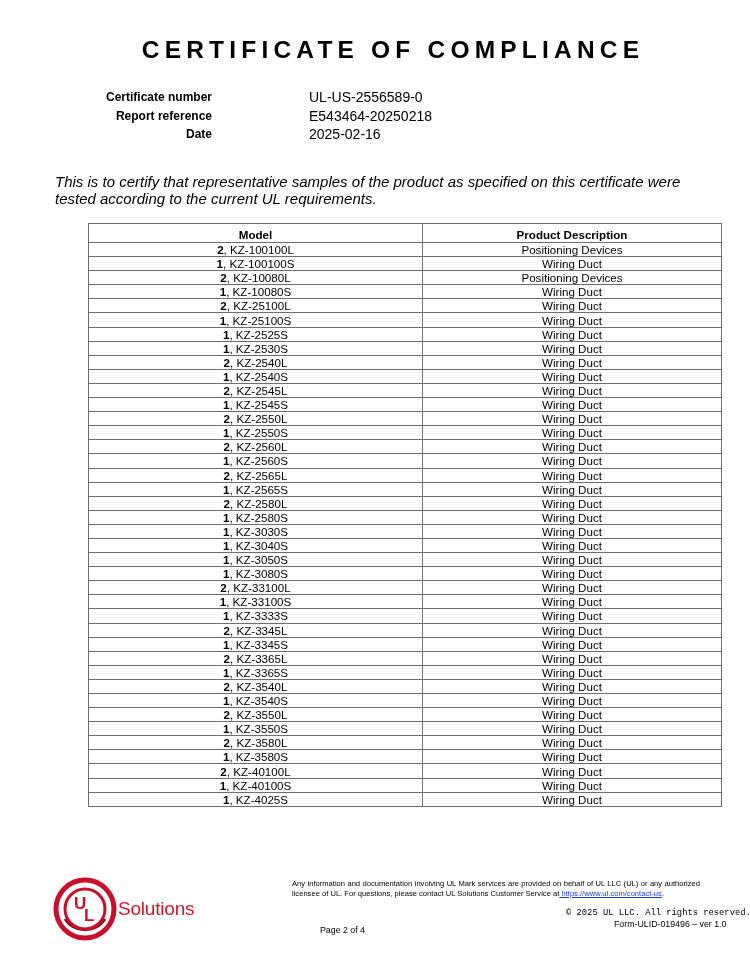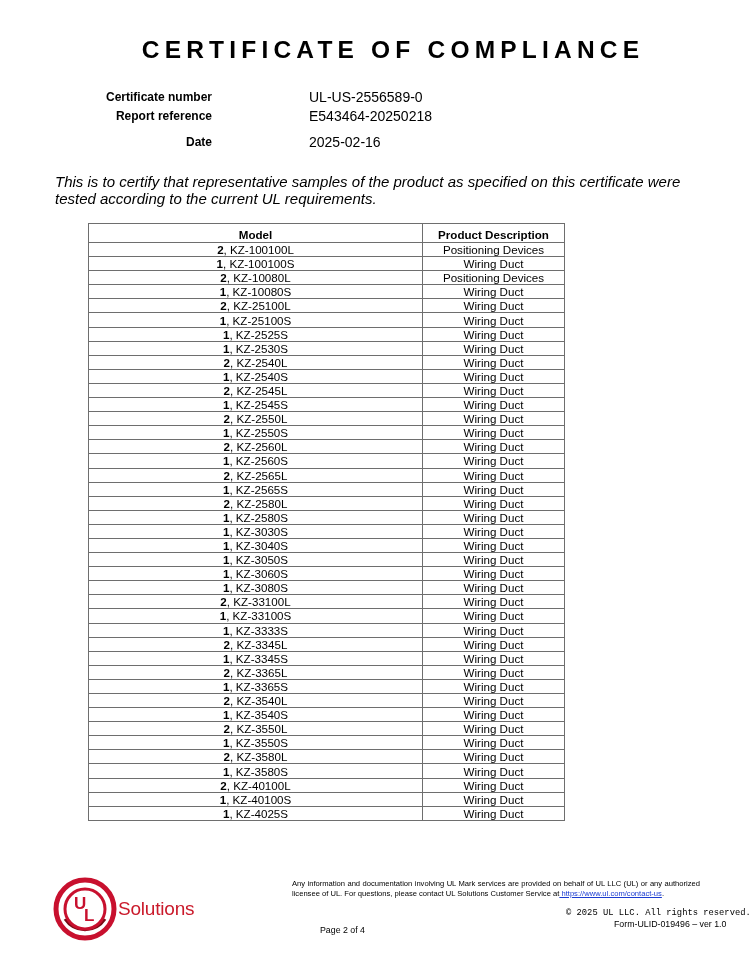--- a/index.html
+++ b/index.html
@@ -21,21 +21,21 @@
       line-height: 16px; top: 1px; white-space: nowrap;
     }
     .meta-value {
       position: absolute; left: 309px; font-size: 14px; line-height: 18px; white-space: nowrap;
     }
     .intro {
       position: absolute; left: 55px; top: 173px; width: 650px;
       font-size: 15px; line-height: 17px; font-style: italic;
     }
     table.models {
-      position: absolute; left: 88px; top: 223px; width: 477px;
+      position: absolute; left: 88px; top: 223px; width: 634px;
       border-collapse: collapse; font-size: 11.6px;
     }
     table.models th, table.models td {
       border: 1.5px solid #6e6e6e; padding: 0; text-align: center;
       line-height: 13px; height: 13.1px; white-space: nowrap;
     }
     table.models th { font-weight: bold; height: 15px; padding-top: 3px; line-height: 14px; }
     table.models th.col-model, table.models td.col-model { width: 333px; }
     .qty { font-weight: bold; }
     .logo {
@@ -67,21 +67,21 @@
 
 <div class="meta">
   <div class="meta-row" style="top:0px;">
     <span class="meta-label">Certificate number</span>
     <span class="meta-value">UL-US-2556589-0</span>
   </div>
   <div class="meta-row" style="top:19px;">
     <span class="meta-label">Report reference</span>
     <span class="meta-value">E543464-20250218</span>
   </div>
-  <div class="meta-row" style="top:37px;margin-top:8px;">
+  <div class="meta-row" style="top:37px;">
     <span class="meta-label">Date</span>
     <span class="meta-value">2025-02-16</span>
   </div>
 </div>
 
 <div class="intro">This is to certify that representative samples of the product as specified on this certificate were tested according to the current UL requirements.</div>
 
 <table class="models">
   <thead>
     <tr>
@@ -173,24 +173,20 @@
       <tr>
         <td class="col-model"><span class="qty">1</span><span>, KZ-3030S</span></td>
         <td class="col-desc">Wiring Duct</td>
       </tr>
       <tr>
         <td class="col-model"><span class="qty">1</span><span>, KZ-3040S</span></td>
         <td class="col-desc">Wiring Duct</td>
       </tr>
       <tr>
         <td class="col-model"><span class="qty">1</span><span>, KZ-3050S</span></td>
-        <td class="col-desc">Wiring Duct</td>
-      </tr>
-      <tr>
-        <td class="col-model"><span class="qty">1</span><span>, KZ-3060S</span></td>
         <td class="col-desc">Wiring Duct</td>
       </tr>
       <tr>
         <td class="col-model"><span class="qty">1</span><span>, KZ-3080S</span></td>
         <td class="col-desc">Wiring Duct</td>
       </tr>
       <tr>
         <td class="col-model"><span class="qty">2</span><span>, KZ-33100L</span></td>
         <td class="col-desc">Wiring Duct</td>
       </tr>

